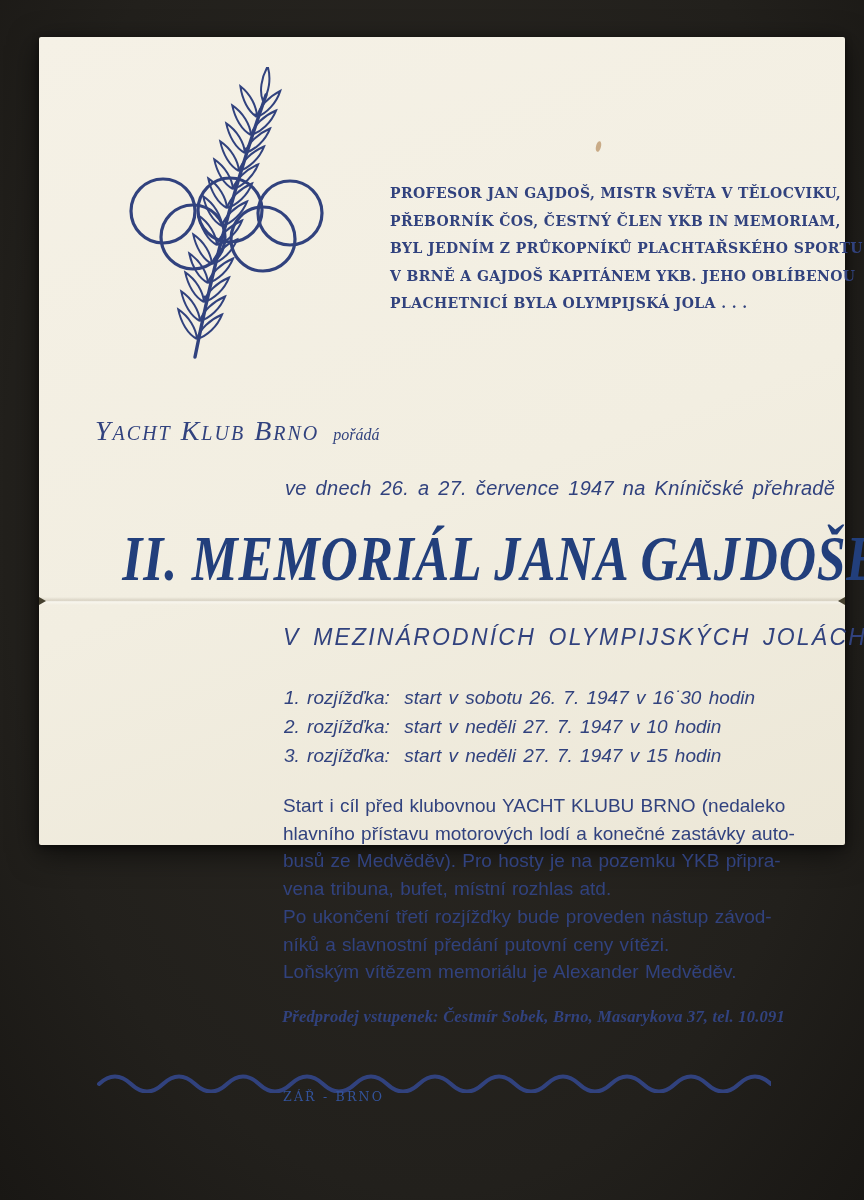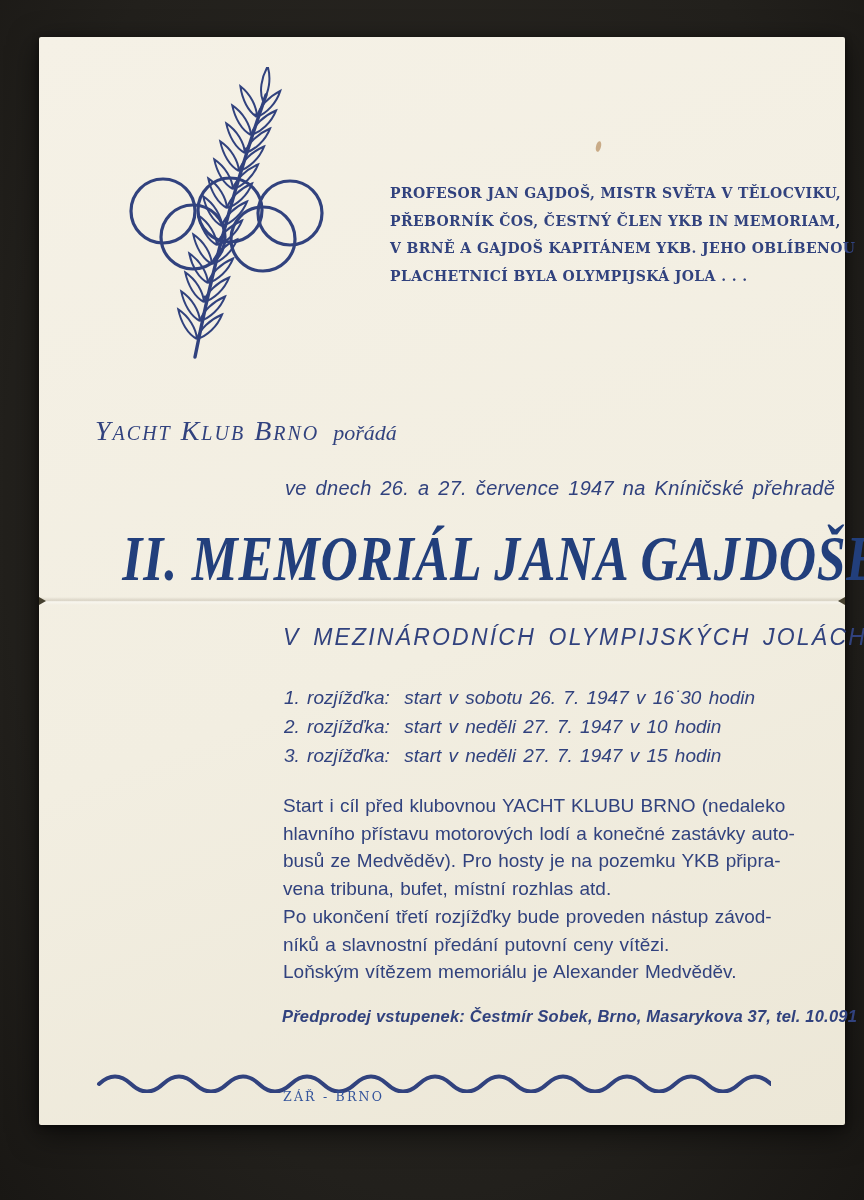--- a/index.html
+++ b/index.html
@@ -10,21 +10,21 @@
     --printer_ink:#33539b;
   }
   *{margin:0;padding:0;box-sizing:border-box;}
   html,body{width:864px;height:1200px;overflow:hidden;}
   body{
     background:radial-gradient(ellipse at 50% 42%, #2b2823 0%, var(--background) 70%, #191714 100%);
     font-family:"Liberation Sans", sans-serif;
     position:relative;
   }
   .paper{
-    position:absolute; left:39px; top:37px; width:806px; height:1088px;
+    position:absolute; left:39px; top:37px; width:806px; height:808px;
     background:linear-gradient(160deg,#f5f1e6 0%, var(--paper) 55%, #ece7d7 100%);
     box-shadow:0 8px 30px rgba(0,0,0,.6), 0 2px 6px rgba(0,0,0,.5);
     border-radius:2px;
   }
   .abs{position:absolute;}
   .line{white-space:pre;}
 
   
   .note{left:351px; top:143px; color:var(--ink);
     font-family:"DejaVu Serif", serif; font-weight:700;
@@ -34,21 +34,21 @@
   .logo{left:60px; top:30px;}
   .logo circle.ring{fill:none; stroke:var(--ink); stroke-width:3.2px;}
   .logo .branch{fill:none; stroke:var(--ink); stroke-width:3.4px; stroke-linecap:round;}
   .logo .leaf{fill:none; stroke:var(--ink); stroke-width:2px;}
   .logo .berry{fill:var(--ink);}
 
   
   .organizer{left:56px; top:378px; color:var(--ink);
     font-family:"Liberation Serif", serif; font-style:italic;}
   .organizer .club{font-size:28px; font-variant:small-caps; letter-spacing:2px;}
-  .organizer .verb{font-size:22px; margin-left:10px;}
+  .organizer .verb{font-size:16px; margin-left:10px;}
 
   
   .dateline{left:246px; top:440px; color:var(--ink);
     font-style:italic; font-size:20px; letter-spacing:.3px; word-spacing:3px;}
 
   
   .title-wrap{left:0; right:0; top:486px; text-align:center; color:var(--title_ink);}
   .title-wrap .title{display:inline-block; transform:scaleX(.82); transform-origin:center;
     font-family:"Liberation Serif", serif; font-weight:700; font-style:italic;
     font-size:63px; letter-spacing:1px; white-space:pre;}
@@ -60,21 +60,21 @@
   
   .races{left:245px; top:646px; color:var(--ink);
     font-style:italic; font-size:19px; line-height:29.2px; word-spacing:2px;}
 
   
   .bodytext{left:244px; top:755px; color:var(--ink);
     font-size:19px; line-height:27.7px; word-spacing:1px;}
 
   
   .tickets{left:243px; top:970px; color:var(--ink);
-    font-style:italic; font-weight:600; font-size:16.5px; letter-spacing:.2px;}
+    font-style:italic; font-weight:600; font-size:16.5px; letter-spacing:.2px;font-family:Liberation Serif, serif;}
 
   
   .wave{left:56px; top:1032px;}
   .wave path{fill:none; stroke:var(--ink); stroke-width:4px; stroke-linecap:round;}
 
   
   .printer{left:244px; top:1052px; color:var(--printer_ink);
     font-family:"DejaVu Serif", serif; font-size:12.5px; letter-spacing:2.2px;}
 
   
@@ -136,20 +136,21 @@
       <circle cx="126" cy="154" r="1.4"></circle>
         <circle cx="136" cy="118" r="1.4"></circle>
       <circle cx="146" cy="82" r="1.4"></circle>
         <circle cx="156" cy="48" r="1.4"></circle>
     </g>
   </svg>
 
   <div class="abs note">
     <div class="line">PROFESOR JAN GAJDOŠ, MISTR SVĚTA V TĚLOCVIKU,</div>
     <div class="line">PŘEBORNÍK ČOS, ČESTNÝ ČLEN YKB IN MEMORIAM,</div>
+    <div class="line">BYL JEDNÍM Z PRŮKOPNÍKŮ PLACHTAŘSKÉHO SPORTU</div>
     <div class="line">V BRNĚ A GAJDOŠ KAPITÁNEM YKB. JEHO OBLÍBENOU</div>
     <div class="line">PLACHETNICÍ BYLA OLYMPIJSKÁ JOLA . . .</div>
   </div>
 
   <div class="abs organizer">
     <span class="club">Yacht Klub Brno</span>
     <span class="verb">pořádá</span>
   </div>
 
   <div class="abs dateline line">ve dnech 26. a 27. července 1947 na Kníničské přehradě</div>

